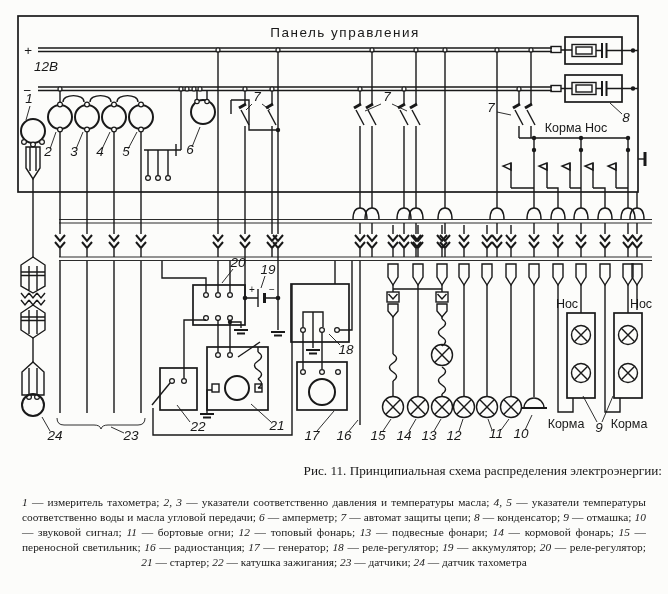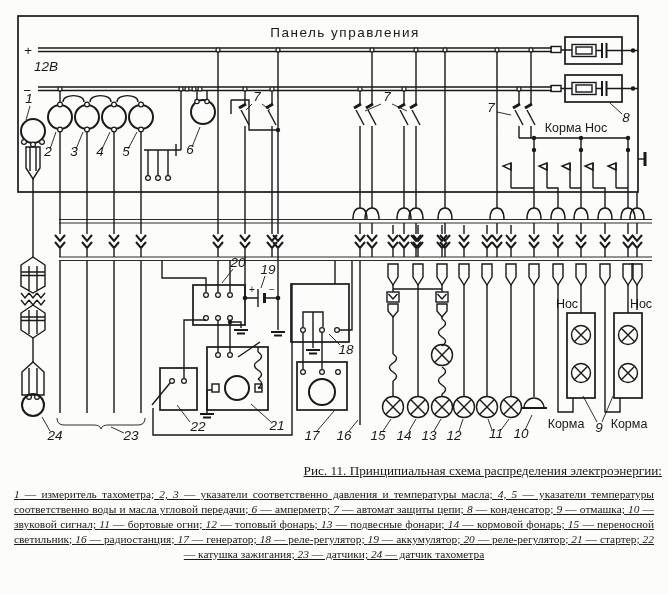--- a/index.html
+++ b/index.html
@@ -3,21 +3,21 @@
 <meta charset="utf-8">
 <style>
   html,body{margin:0;padding:0;}
   body{
     width:668px;height:594px;
     background:#fcfcfa;
     font-family:"Liberation Serif", serif;
     color:#191919;
     overflow:hidden;
   }
-  .fig-wrap{width:668px;height:594px;position:relative;text-decoration:underline;}
+  .fig-wrap{width:668px;height:594px;position:relative;}
   svg{display:block;}
   
   .w {stroke:#191919;stroke-width:1.4;fill:none;stroke-linecap:butt;}
   .w2{stroke:#191919;stroke-width:2;fill:none;}
   .w3{stroke:#191919;stroke-width:3;fill:none;}
   .bx{stroke:#191919;stroke-width:1.7;fill:none;}
   .rn{stroke:#2b2b2b;stroke-width:1.05;fill:none;}
   .t {fill:#fcfcfa;stroke:#191919;stroke-width:1.2;}
   .d {fill:#191919;stroke:none;}
   .ld{stroke:#191919;stroke-width:0.9;fill:none;}
@@ -25,21 +25,21 @@
   .txt{font-family:"Liberation Sans",sans-serif;font-size:12.5px;fill:#191919;}
   .ttl{font-family:"Liberation Sans",sans-serif;font-size:13.5px;fill:#191919;letter-spacing:1.5px;}
   .sm {font-family:"Liberation Sans",sans-serif;font-size:10px;fill:#191919;}
   
   .caption{width:656px;margin:0 auto;padding:0 0;}
   .cap-title{
     text-align:right;font-size:13.2px;margin-top:5px;margin-bottom:3px;
     font-family:"Liberation Serif",serif;
   }
   .legend{
-    margin:8px;font-size:11.4px;line-height:15px;
+    margin:16px;font-size:11.4px;line-height:15px;
     text-align:justify;text-align-last:center;
     font-family:"Liberation Serif",serif;
   }
   .legend i{font-family:"Liberation Serif",serif;}
 </style>
 </head>
 <body>
 
 <div class="fig-wrap">
 <svg width="668" height="458" viewBox="0 0 668 458">

